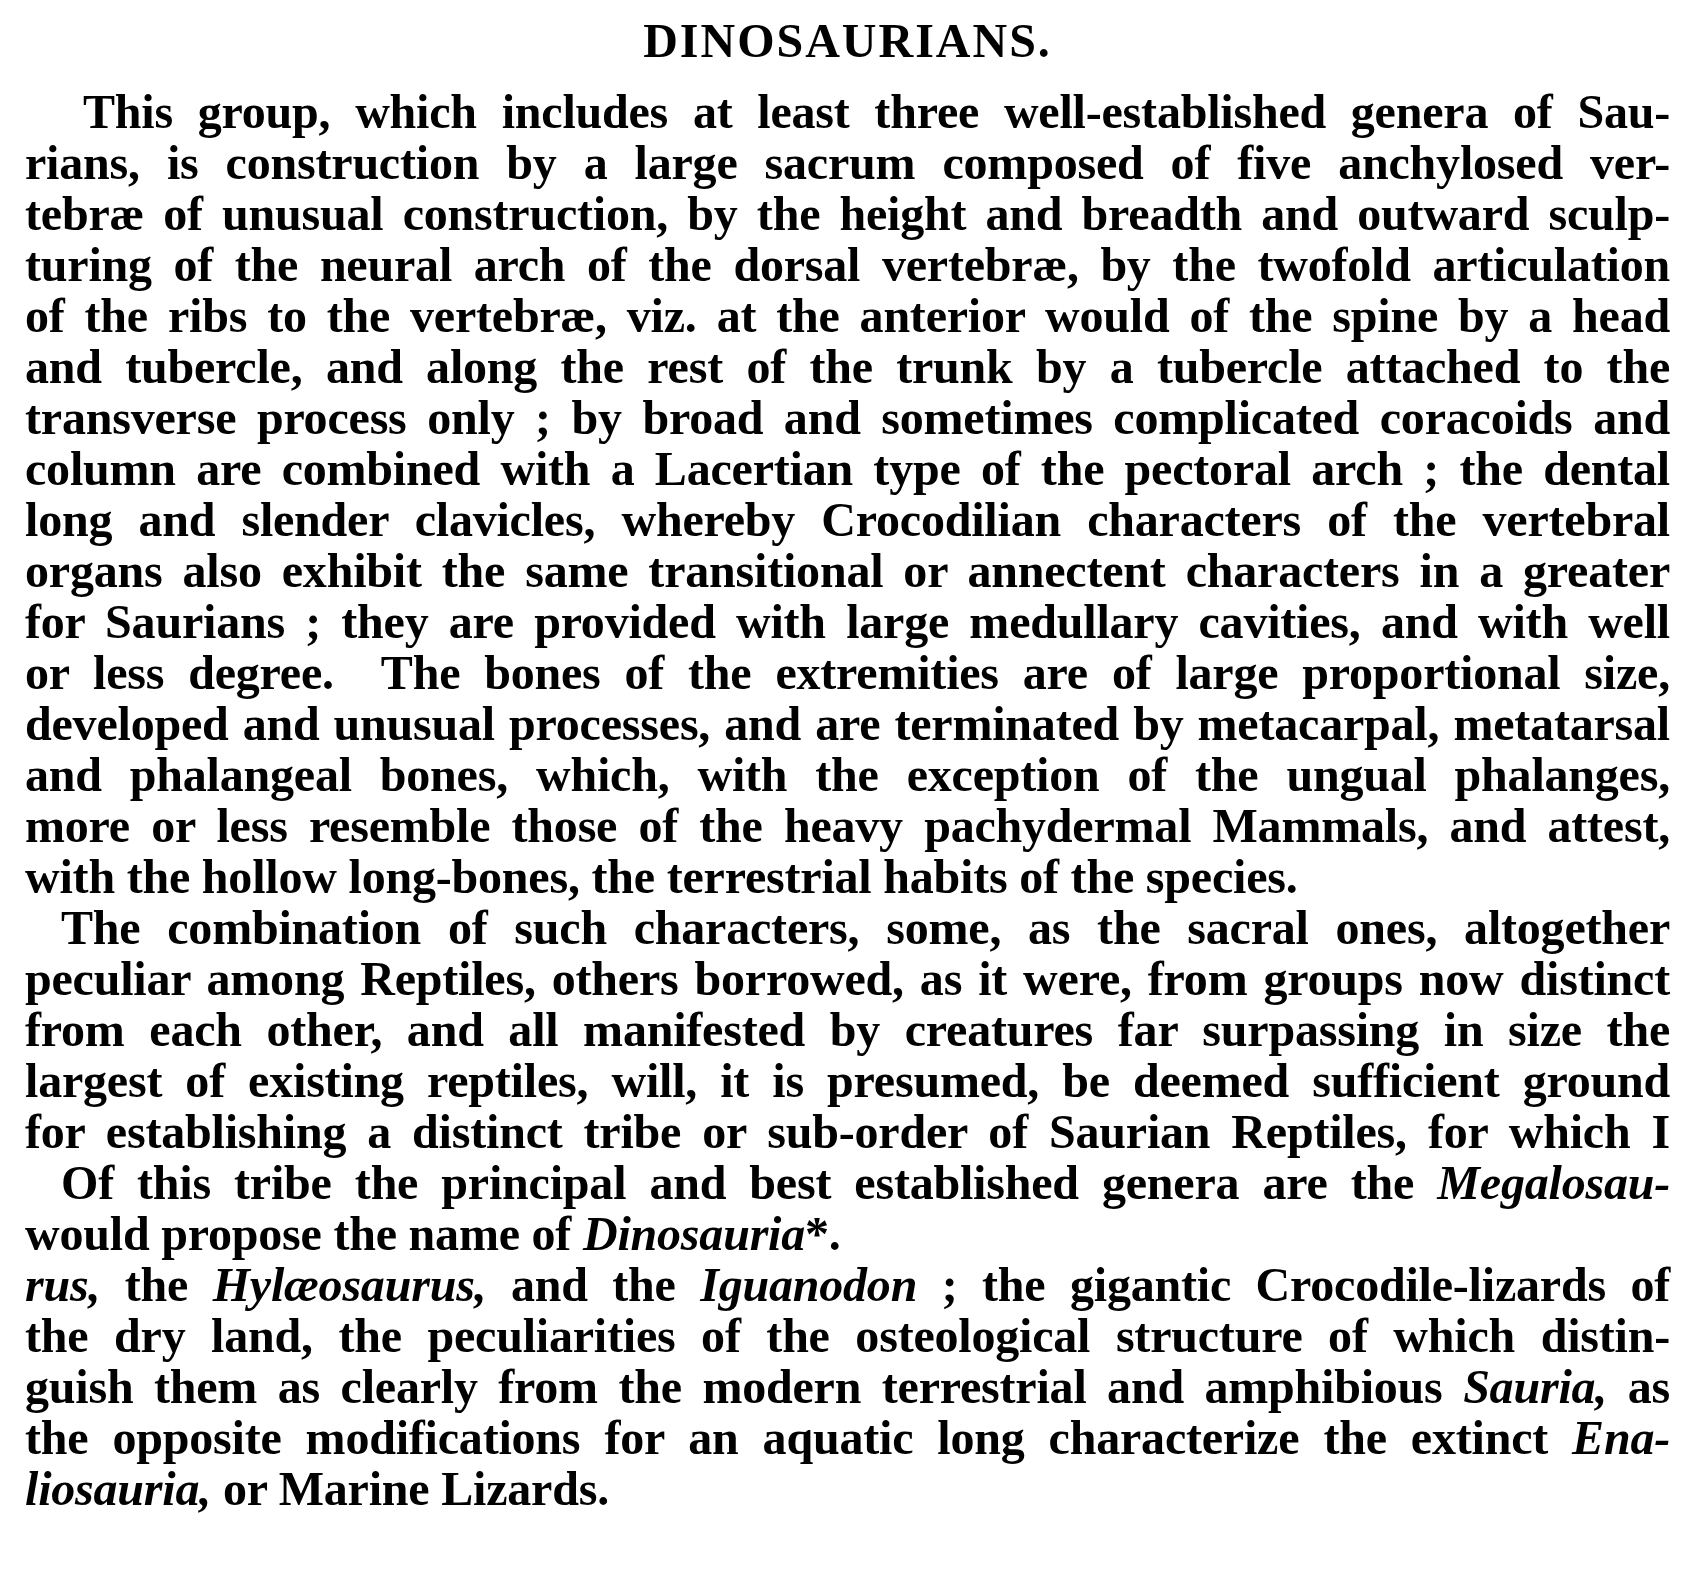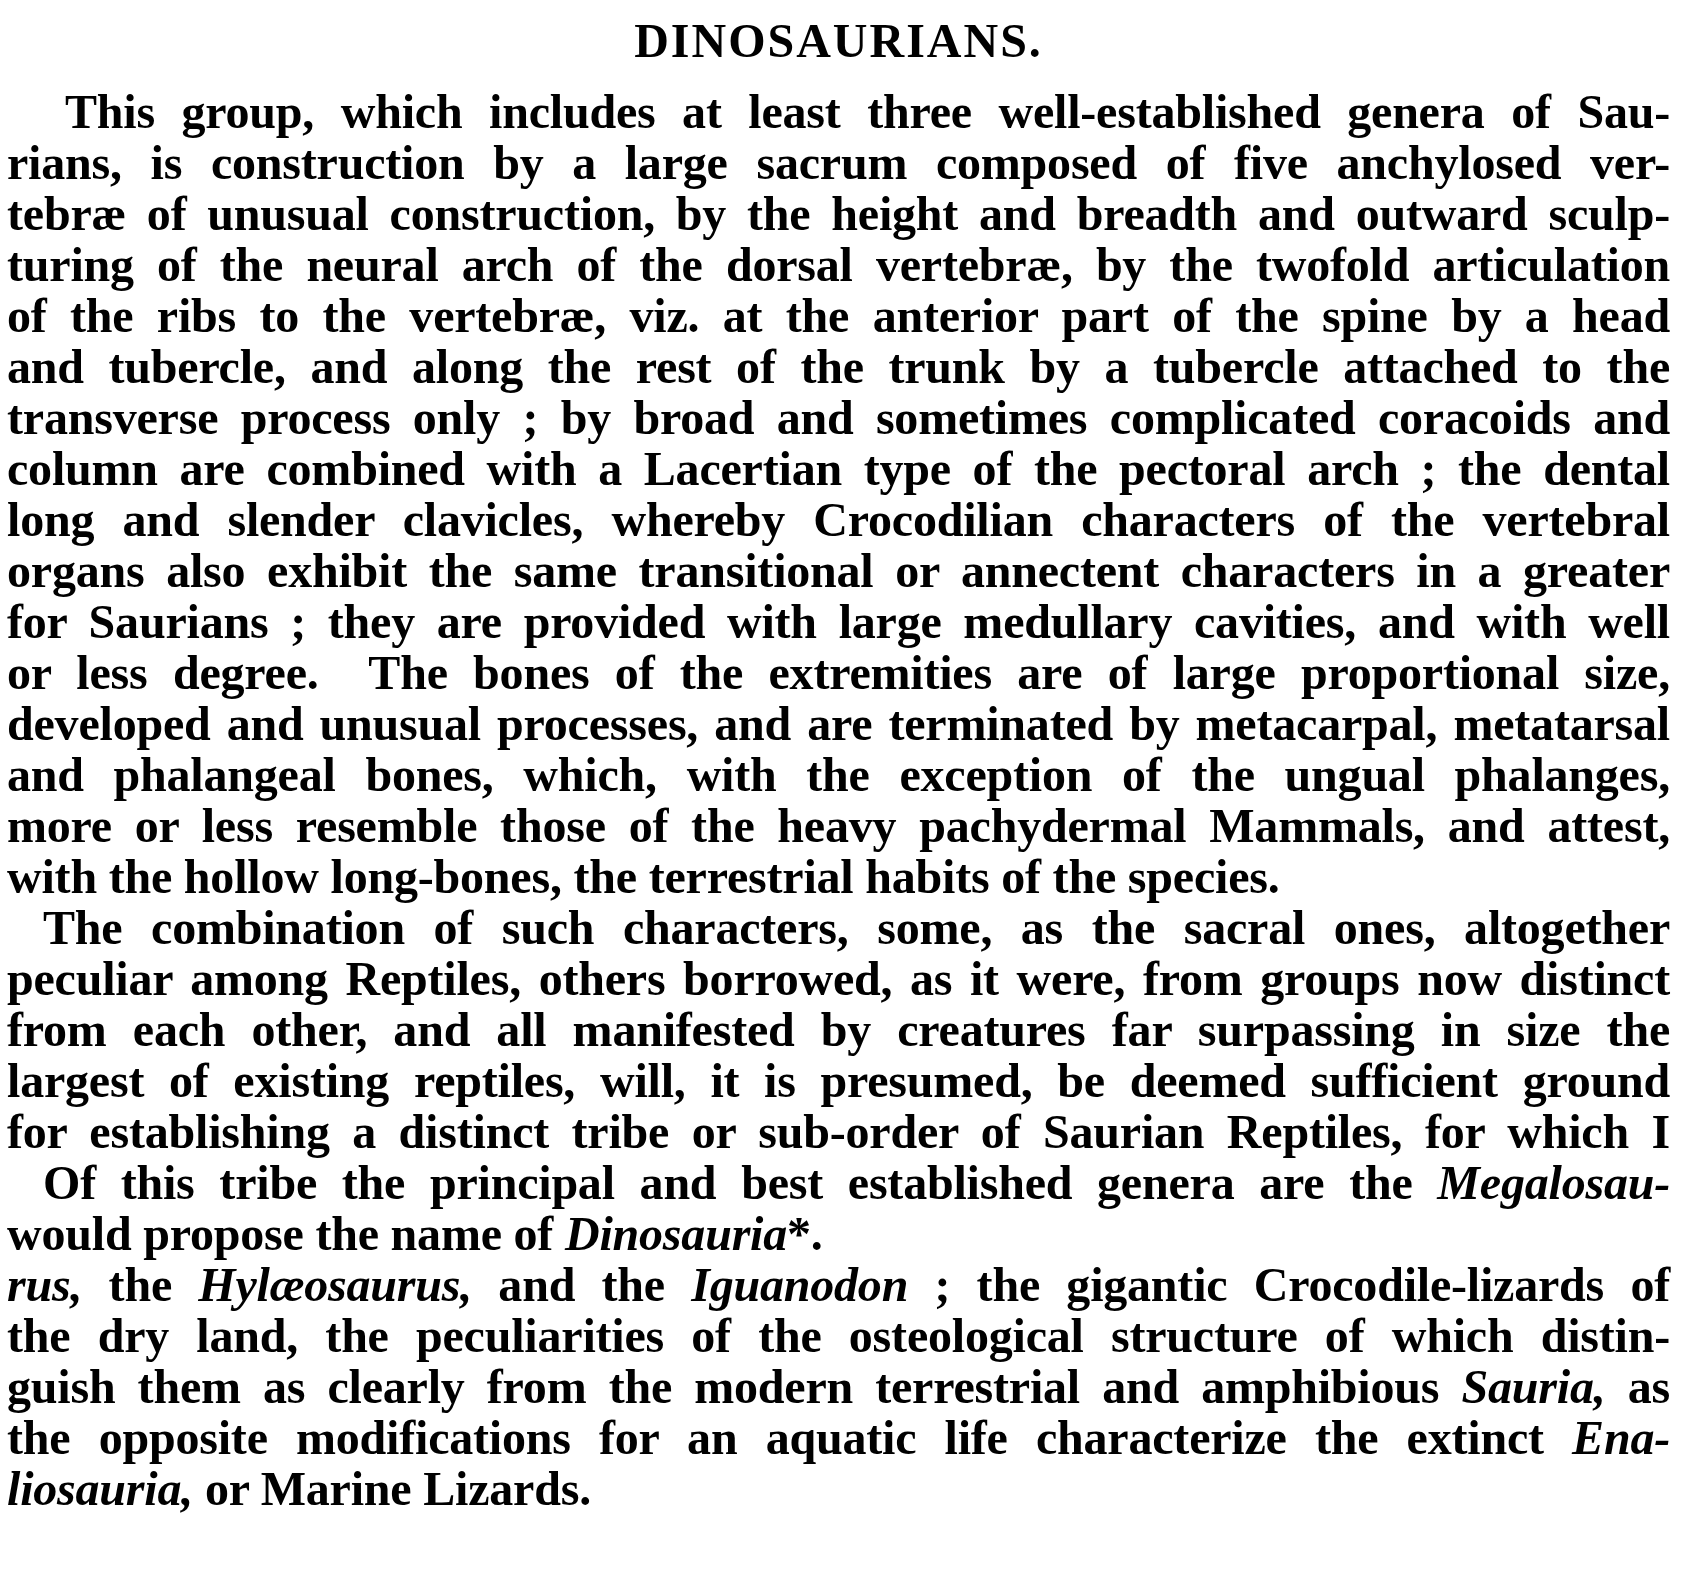--- a/index.html
+++ b/index.html
@@ -7,21 +7,21 @@
     padding: 0;
     background: #ffffff;
   }
   .sheet {
     position: relative;
     box-sizing: border-box;
     width: 1687px;
     height: 1571px;
     background: #ffffff;
     color: #000000;
-    padding: 10px 17px 0 7px;
+    padding: 10px 17px 0 25px;
     font-family: "Liberation Serif", "DejaVu Serif", serif;
     font-weight: 700;
     overflow: hidden;
   }
   .doc-title {
     margin: 0;
     text-align: center;
     font-size: 48px;
     line-height: 62px;
     letter-spacing: 2px;
@@ -48,21 +48,21 @@
 </head>
 <body>
 
 <div class="sheet">
   <h1 class="doc-title">DINOSAURIANS.</h1>
   <div class="text-body">
       <div class="line j ind-large"><span>This group, which includes at least three well-established genera of Sau-</span></div>
       <div class="line j"><span>rians, is construction by a large sacrum composed of five anchylosed ver-</span></div>
       <div class="line j"><span>tebræ of unusual construction, by the height and breadth and outward sculp-</span></div>
       <div class="line j"><span>turing of the neural arch of the dorsal vertebræ, by the twofold articulation</span></div>
-      <div class="line j"><span>of the ribs to the vertebræ, viz. at the anterior part of the spine by a head</span></div>
+      <div class="line j"><span>of the ribs to the vertebræ, viz. at the anterior would of the spine by a head</span></div>
       <div class="line j"><span>and tubercle, and along the rest of the trunk by a tubercle attached to the</span></div>
       <div class="line j"><span>transverse process only ; by broad and sometimes complicated coracoids and</span></div>
       <div class="line j"><span>column are combined with a Lacertian type of the pectoral arch ; the dental</span></div>
       <div class="line j"><span>long and slender clavicles, whereby Crocodilian characters of the vertebral</span></div>
       <div class="line j"><span>organs also exhibit the same transitional or annectent characters in a greater</span></div>
       <div class="line j"><span>for Saurians ; they are provided with large medullary cavities, and with well</span></div>
       <div class="line j"><span>or less degree.&nbsp; The bones of the extremities are of large proportional size,</span></div>
       <div class="line j"><span>developed and unusual processes, and are terminated by metacarpal, metatarsal</span></div>
       <div class="line j"><span>and phalangeal bones, which, with the exception of the ungual phalanges,</span></div>
       <div class="line j"><span>more or less resemble those of the heavy pachydermal Mammals, and attest,</span></div>
@@ -70,16 +70,16 @@
       <div class="line j ind-small"><span>The combination of such characters, some, as the sacral ones, altogether</span></div>
       <div class="line j"><span>peculiar among Reptiles, others borrowed, as it were, from groups now distinct</span></div>
       <div class="line j"><span>from each other, and all manifested by creatures far surpassing in size the</span></div>
       <div class="line j"><span>largest of existing reptiles, will, it is presumed, be deemed sufficient ground</span></div>
       <div class="line j"><span>for establishing a distinct tribe or sub-order of Saurian Reptiles, for which I</span></div>
       <div class="line j ind-small"><span>Of this tribe the principal and best established genera are the </span><span class="it">Megalosau-</span></div>
       <div class="line"><span>would propose the name of </span><span class="it">Dinosauria</span><span>*.</span></div>
       <div class="line j"><span class="it">rus,</span><span> the </span><span class="it">Hylæosaurus,</span><span> and the </span><span class="it">Iguanodon</span><span> ; the gigantic Crocodile-lizards of</span></div>
       <div class="line j"><span>the dry land, the peculiarities of the osteological structure of which distin-</span></div>
       <div class="line j"><span>guish them as clearly from the modern terrestrial and amphibious </span><span class="it">Sauria,</span><span> as</span></div>
-      <div class="line j"><span>the opposite modifications for an aquatic life characterize the extinct </span><span class="it">Ena-</span></div>
+      <div class="line j"><span>the opposite modifications for an aquatic long characterize the extinct </span><span class="it">Ena-</span></div>
       <div class="line"><span class="it">liosauria,</span><span> or Marine Lizards.</span></div>
     </div>
 </div>
 
 </body></html>

